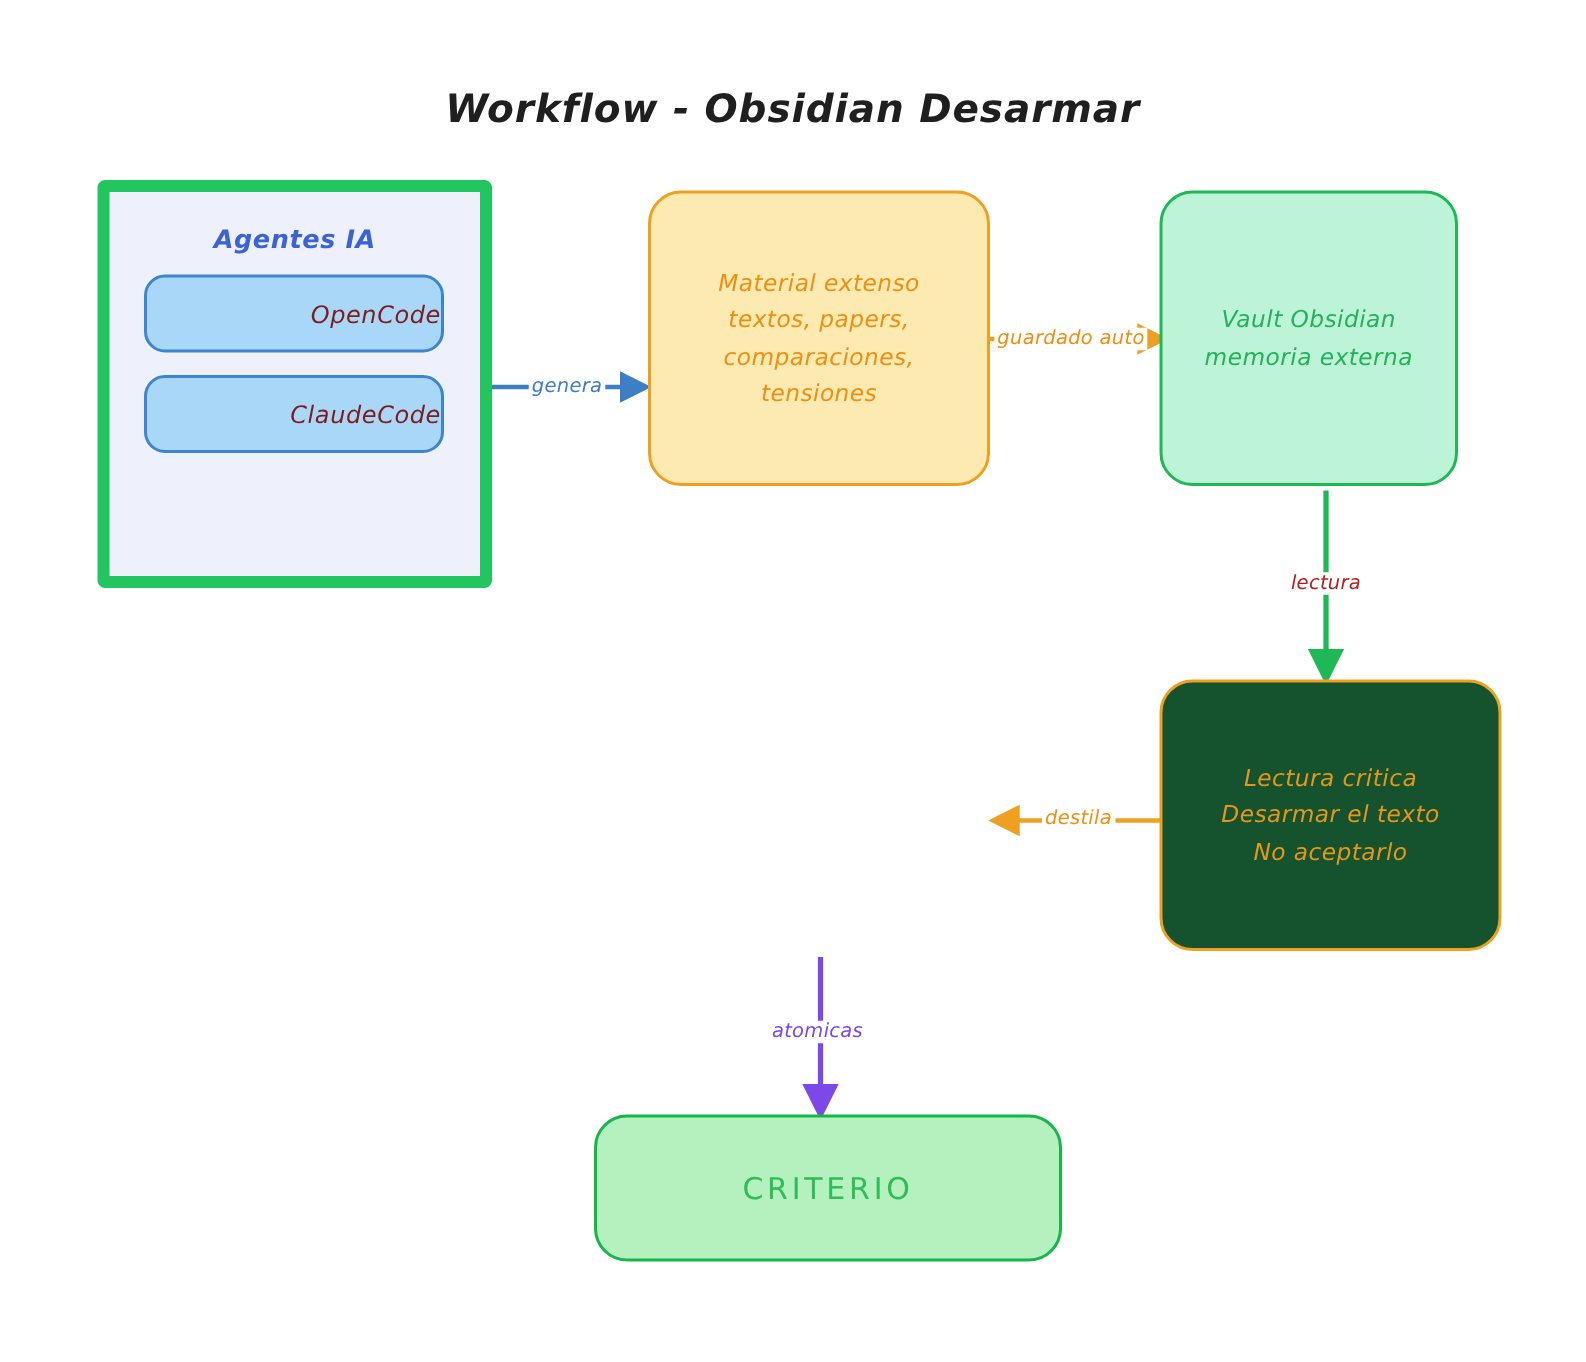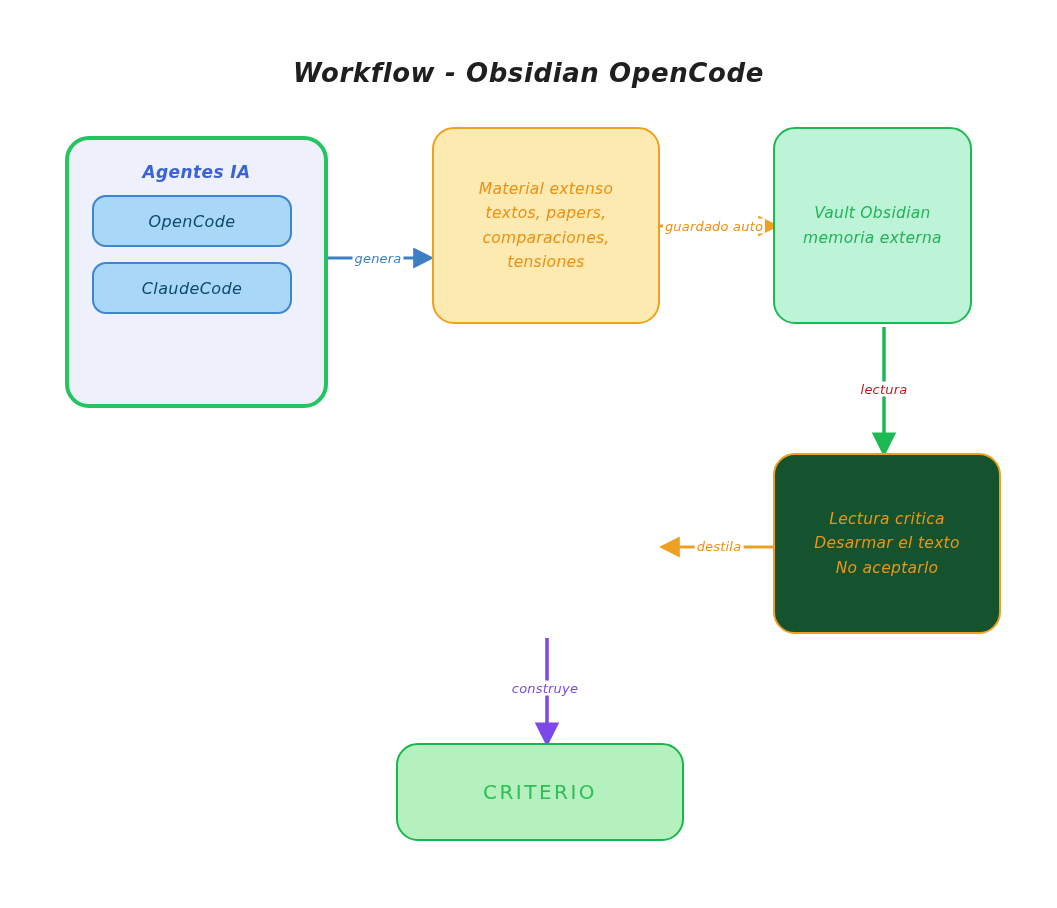--- a/index.html
+++ b/index.html
@@ -58,49 +58,48 @@
     font-size: 15.5px;
     line-height: 1.55;
     white-space: pre-line;
     letter-spacing: 0.3px;
   }
 
   
   .subgraph {
     position: absolute;
     box-sizing: border-box;
-    border-radius: 24px;
-    border: 4px solid #22c55e;
+    border-radius: 5px;
+    border: 8px solid #22c55e;
     background: #eef1fc;
-    margin-top: 16px;
   }
   .subgraph-title {
     position: absolute;
     left: 0;
     top: 22px;
     width: 100%;
     text-align: center;
     font-family: "DejaVu Sans", sans-serif;
     font-style: italic;
     font-weight: 700;
     font-size: 17px;
     color: #3b63d6;
     letter-spacing: 0.4px;
   }
 
   .agent-box {
     position: absolute;
     box-sizing: border-box;
     display: flex;
     align-items: center;
-    justify-content: center;
+    justify-content: flex-end;
     border-radius: 14px;
     border: 2.5px solid #3d85d0;
     background: #a9d7f7;
-    color: #0c4a6e;
+    color: #7f1d1d;
     font-family: "DejaVu Sans", sans-serif;
     font-style: italic;
     font-size: 16px;
     letter-spacing: 0.4px;
   }
 
   
   .n-orange-light {
     background: #fdeab0;
     border-color: #f0a020;
@@ -172,21 +171,21 @@
 
     <path d="M 660 226 L 775 226" stroke="#f0a020" stroke-width="3" fill="none" marker-end="url(#ah-orange)"></path>
 
     <path d="M 884 327 L 884 452" stroke="#1db954" stroke-width="3.5" fill="none" marker-end="url(#ah-green)"></path>
 
     <path d="M 775 547 L 663 547" stroke="#f0a020" stroke-width="3" fill="none" marker-end="url(#ah-orange)"></path>
 
     <path d="M 547 638 L 547 742" stroke="#7c49e8" stroke-width="3.5" fill="none" marker-end="url(#ah-purple)"></path>
   </svg>
 
-  <div class="diagram-title">Workflow - Obsidian OpenCode</div>
+  <div class="diagram-title">Workflow - Obsidian Desarmar</div>
 
   <div class="subgraph" style="left:65px; top:120px; width:263px; height:272px;">
     <div class="subgraph-title">Agentes IA</div>
 
     <div class="agent-box" style="left:23px; top:55px; width:200px; height:52px;">
       <span>OpenCode</span>
     </div>
 
     <div class="agent-box" style="left:23px; top:122px; width:200px; height:52px;">
       <span>ClaudeCode</span>
@@ -206,27 +205,27 @@
 memoria externa</span>
   </div>
 
   <div class="node n-orange-deep" style="left:773px; top:453px; width:228px; height:181px;">
     <span>Lectura critica
 Desarmar el texto
 No aceptarlo</span>
   </div>
 
 
-  <div class="node n-green-solid" style="left:396px; top:743px; width:288px; height:98px;">
+  <div class="node n-green-solid" style="left:396px; top:743px; width:312px; height:98px;">
     <span>CRITERIO</span>
   </div>
 
   <div class="edge-label lbl-blue" style="left:378px; top:258px;">genera</div>
 
   <div class="edge-label lbl-orange" style="left:714px; top:226px;">guardado auto</div>
 
   <div class="edge-label lbl-green" style="left:884px; top:389px;">lectura</div>
 
   <div class="edge-label lbl-orange" style="left:719px; top:546px;">destila</div>
 
-  <div class="edge-label lbl-purple" style="left:545px; top:688px;">construye</div>
+  <div class="edge-label lbl-purple" style="left:545px; top:688px;">atomicas</div>
 
 </div>
 
 </body></html>

